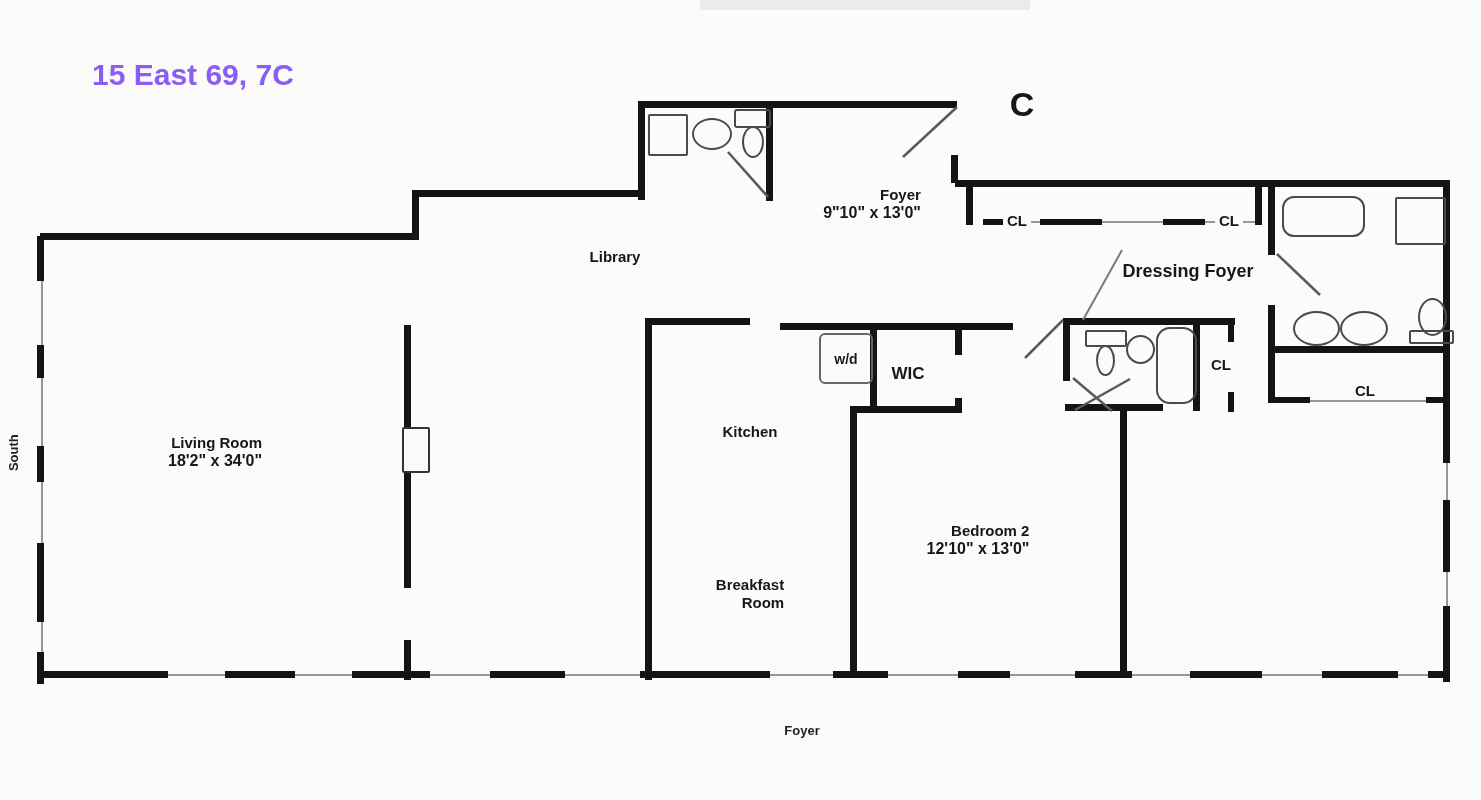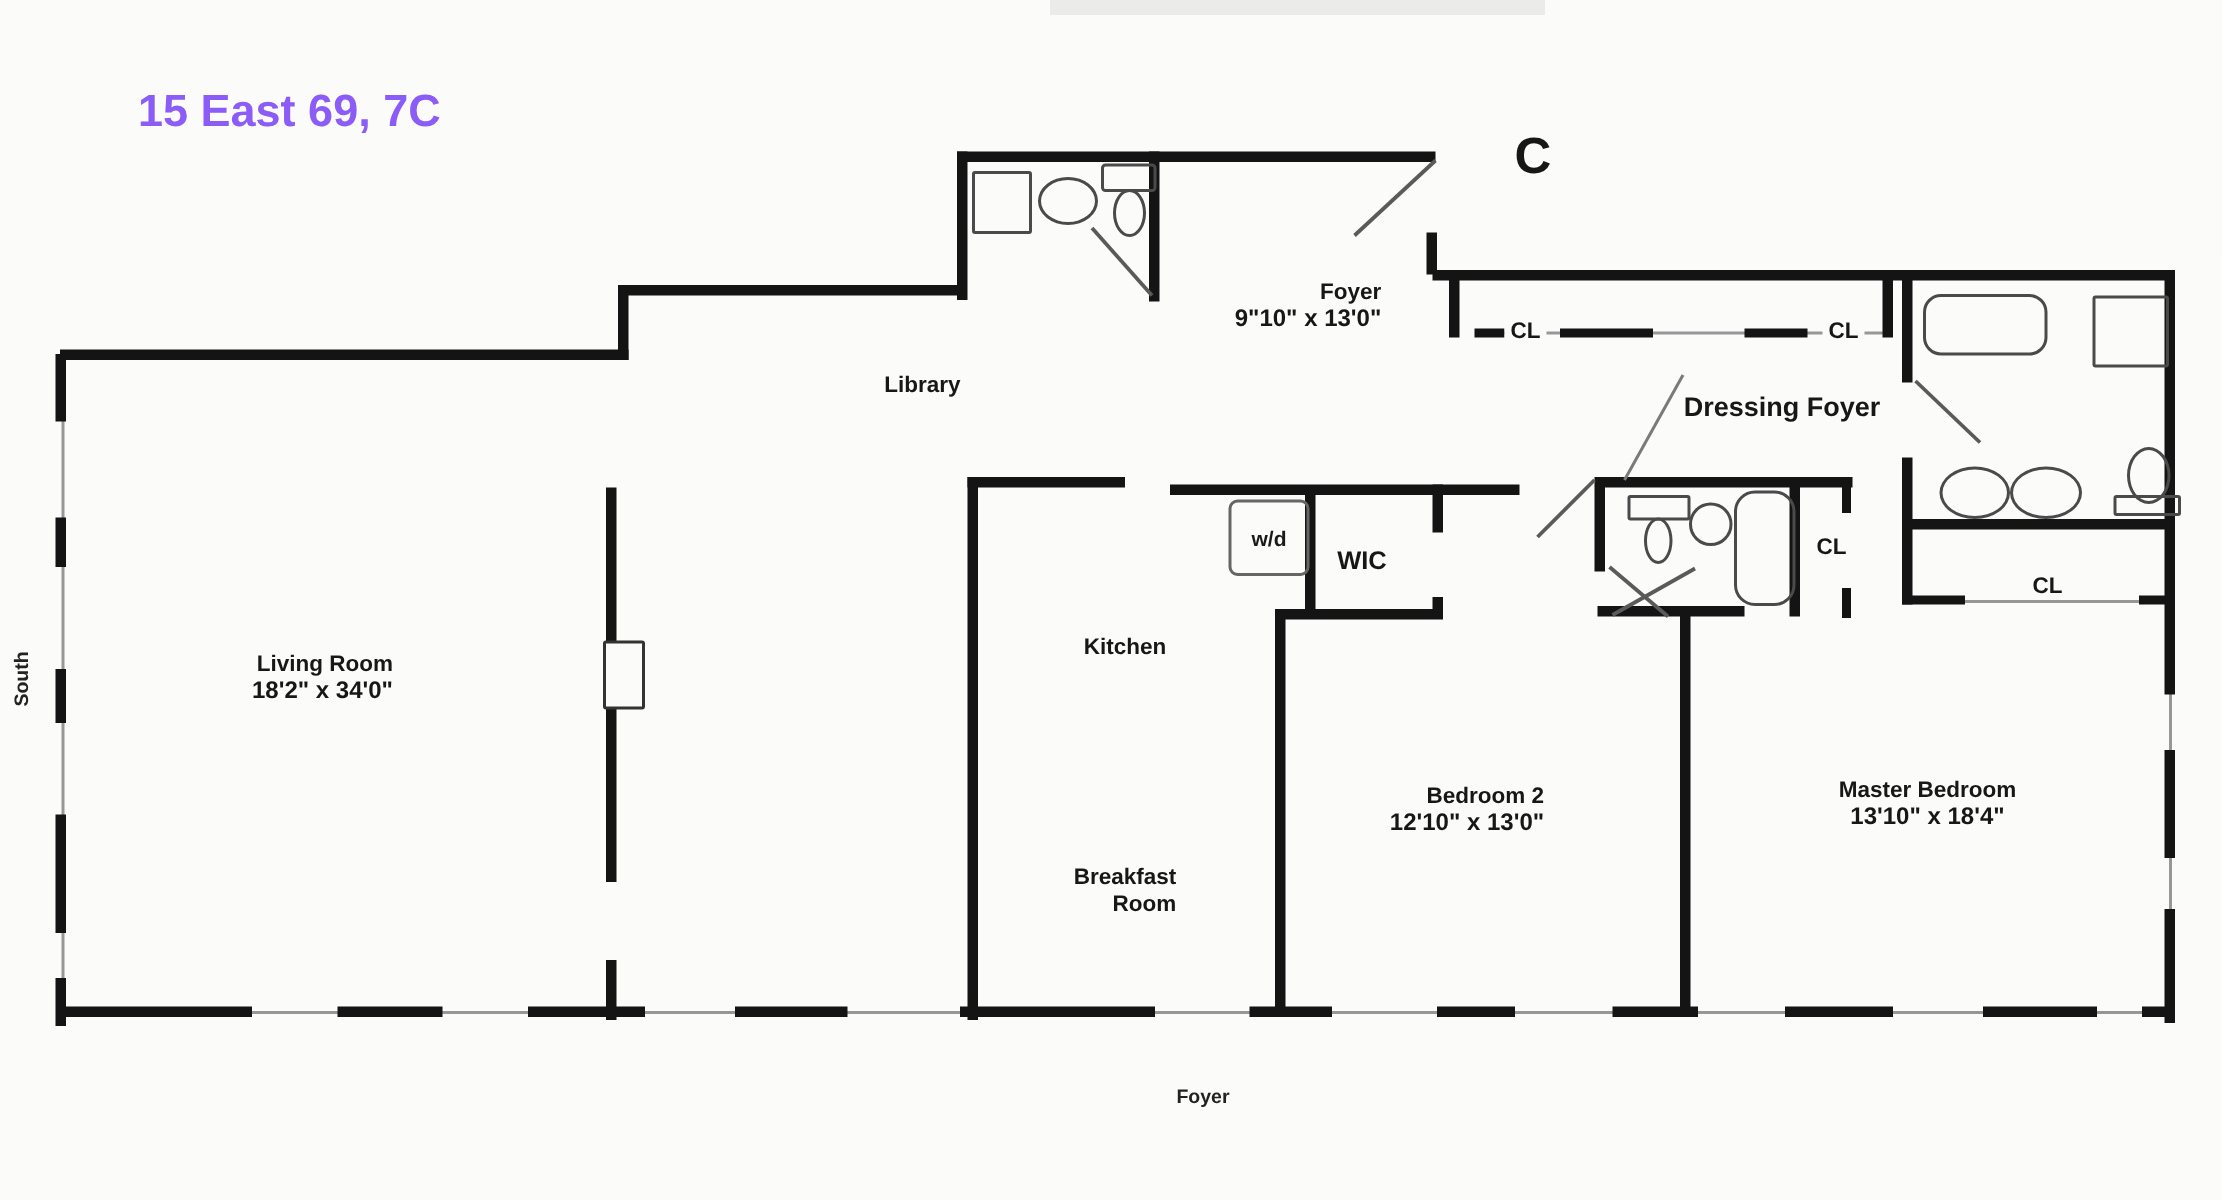--- a/index.html
+++ b/index.html
@@ -153,24 +153,20 @@
   <div class="lbl" style="left:750px;top:576px">
     <div class="name">Breakfast</div>
     <div class="name">Room</div>
   </div>
 
   <div class="lbl" style="left:978px;top:522px">
     <div class="name">Bedroom 2</div>
     <div class="dims">12'10" x 13'0"</div>
   </div>
 
-  <div class="lbl" style="left:1285px;top:518px">
-    <div class="name">Master Bedroom</div>
-    <div class="dims">13'10" x 18'4"</div>
-  </div>
 
   <div class="lbl" style="left:1188px;top:261px;font-size:18px">Dressing Foyer</div>
 
   <div class="lbl" style="left:908px;top:364px;font-size:17px">WIC</div>
 
   <div class="lbl cl" style="left:1017px;top:212px">CL</div>
   <div class="lbl cl" style="left:1229px;top:212px">CL</div>
   <div class="lbl cl" style="left:1221px;top:356px">CL</div>
   <div class="lbl cl" style="left:1365px;top:382px">CL</div>
 

